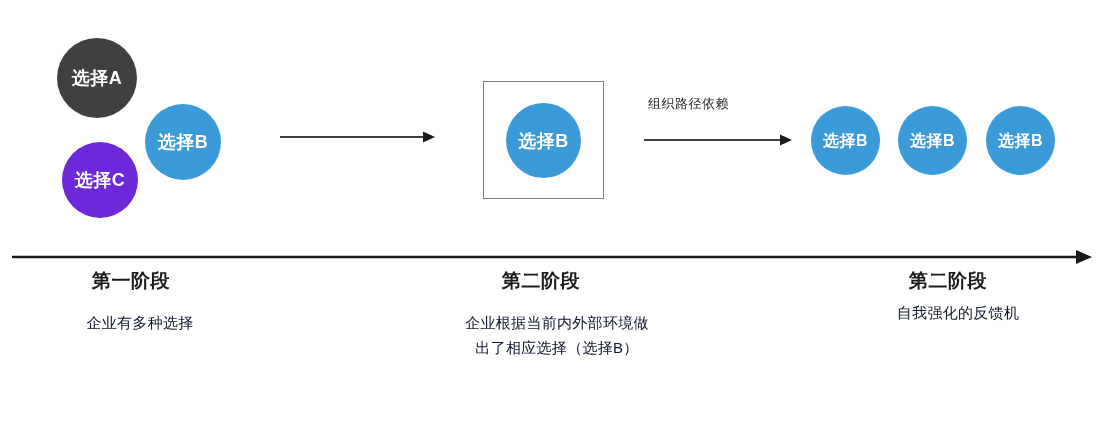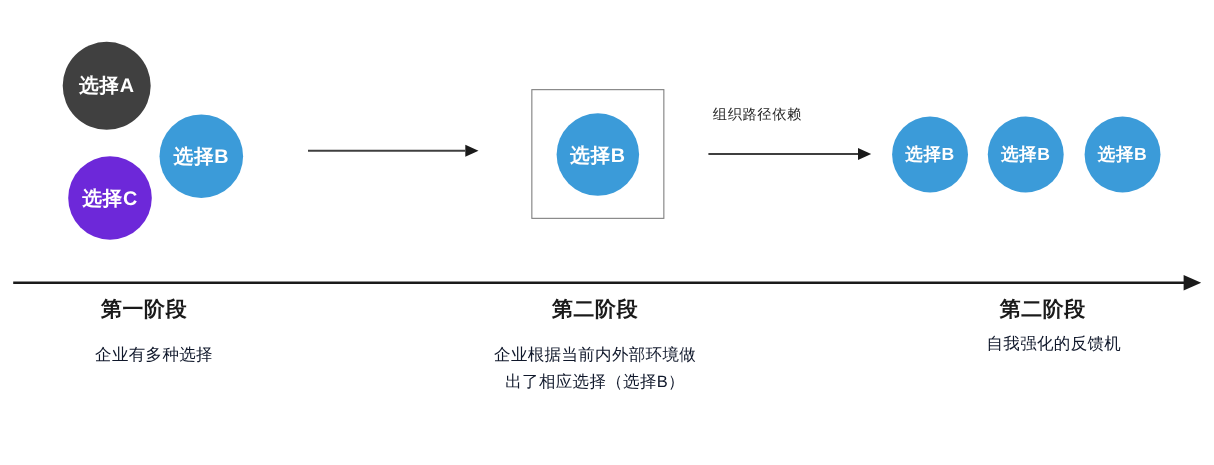--- a/index.html
+++ b/index.html
@@ -148,21 +148,21 @@
       <polygon points="1064,1 1080,8 1064,15" fill="#1a1a1a"></polygon>
     </svg>
   </div>
 
   <div class="stage-title" style="left:131px; top:268px;">第一阶段</div>
   <div class="stage-desc" style="left:140px; top:310px;">
     <span>企业有多种选择</span>
   </div>
 
   <div class="stage-title" style="left:541px; top:268px;">第二阶段</div>
-  <div class="stage-desc" style="left:541px; top:310px;">
+  <div class="stage-desc" style="left:557px; top:310px;">
     <span>企业根据当前内外部环境做</span>
     <span>出了相应选择（选择B）</span>
   </div>
 
   <div class="stage-title" style="left:948px; top:268px;">第二阶段</div>
   <div class="stage-desc" style="left:958px; top:300px;">
     <span>自我强化的反馈机</span>
   </div>
 
 </div>

